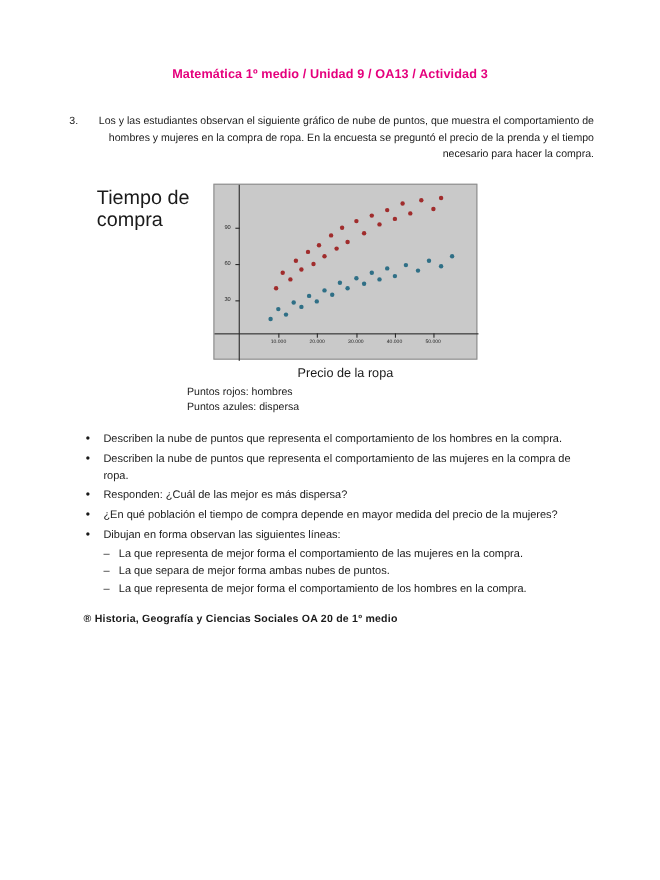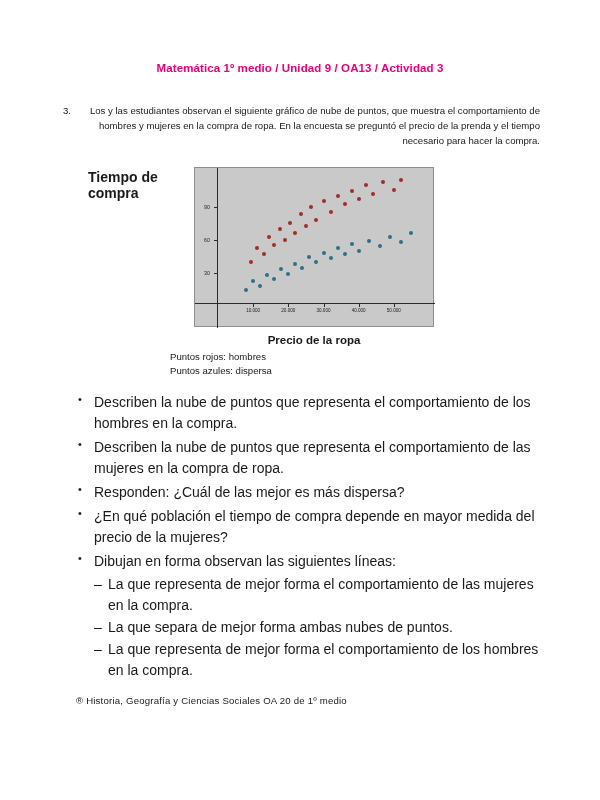--- a/index.html
+++ b/index.html
@@ -46,22 +46,22 @@
   .item-text {
     flex: 1 1 auto;
     text-align: right;
   }
   .chart-wrap {
     margin-top: 18px;
     padding-left: 26px;
     position: relative;
   }
   .chart-title {
-    font-weight: bold;
-    font-size: 14px;
+    font-weight: normal;
+    font-size: 18px;
     line-height: 1.15;
     width: 92px;
     position: absolute;
     left: 28px;
     top: 2px;
   }
   .plot-outer {
     position: relative;
     margin-left: 108px;
     width: 240px;
@@ -123,36 +123,36 @@
     position: absolute;
     width: 4px;
     height: 4px;
     border-radius: 50%;
     transform: translate(-50%, -50%);
   }
   .pt.men { background: #a02c2c; }
   .pt.women { background: #2f6f86; }
   .xaxis-label {
     text-align: center;
-    font-weight: bold;
+    font-weight: normal;
     font-size: 11.5px;
     margin-top: 7px;
     width: 240px;
   }
   .legend {
     margin-top: 4px;
     padding-left: 110px;
     font-size: 9.6px;
     line-height: 1.5;
   }
   ul.bullets {
     margin: 14px 0 0 0;
     padding-left: 16px;
     list-style: none;
-    font-size: 14px;
+    font-size: 10px;
     line-height: 1.5;
   }
   ul.bullets > li {
     position: relative;
     padding-left: 18px;
     margin-bottom: 3px;
   }
   ul.bullets > li::before {
     content: "\2022";
     position: absolute;
@@ -173,21 +173,21 @@
   ul.sub > li::before {
     content: "\2013";
     position: absolute;
     left: 0;
     top: 0;
   }
   .footer-note {
     margin-top: 14px;
     padding-left: 16px;
     font-size: 9.6px;
-    font-weight: normal;
+    font-weight: bold;
     letter-spacing: 0.2px;
   }
 </style>
 </head>
 <body>
 
 <div class="page">
 
   <div class="doc-title">Matemática 1º medio / Unidad 9 / OA13 / Actividad 3</div>
 

